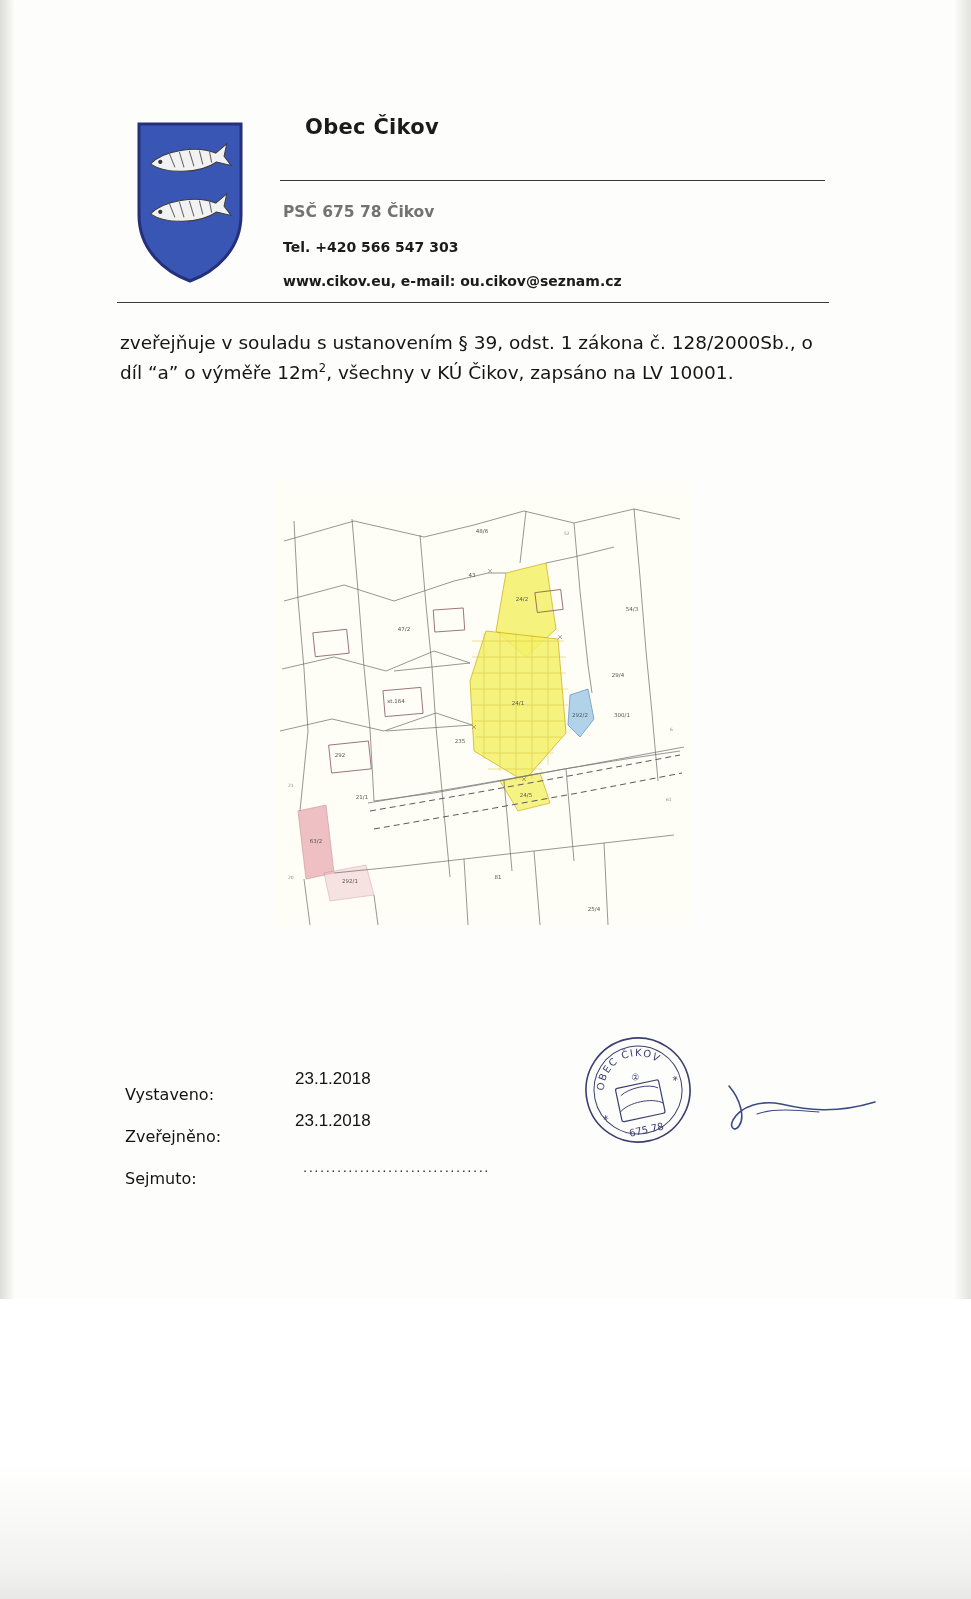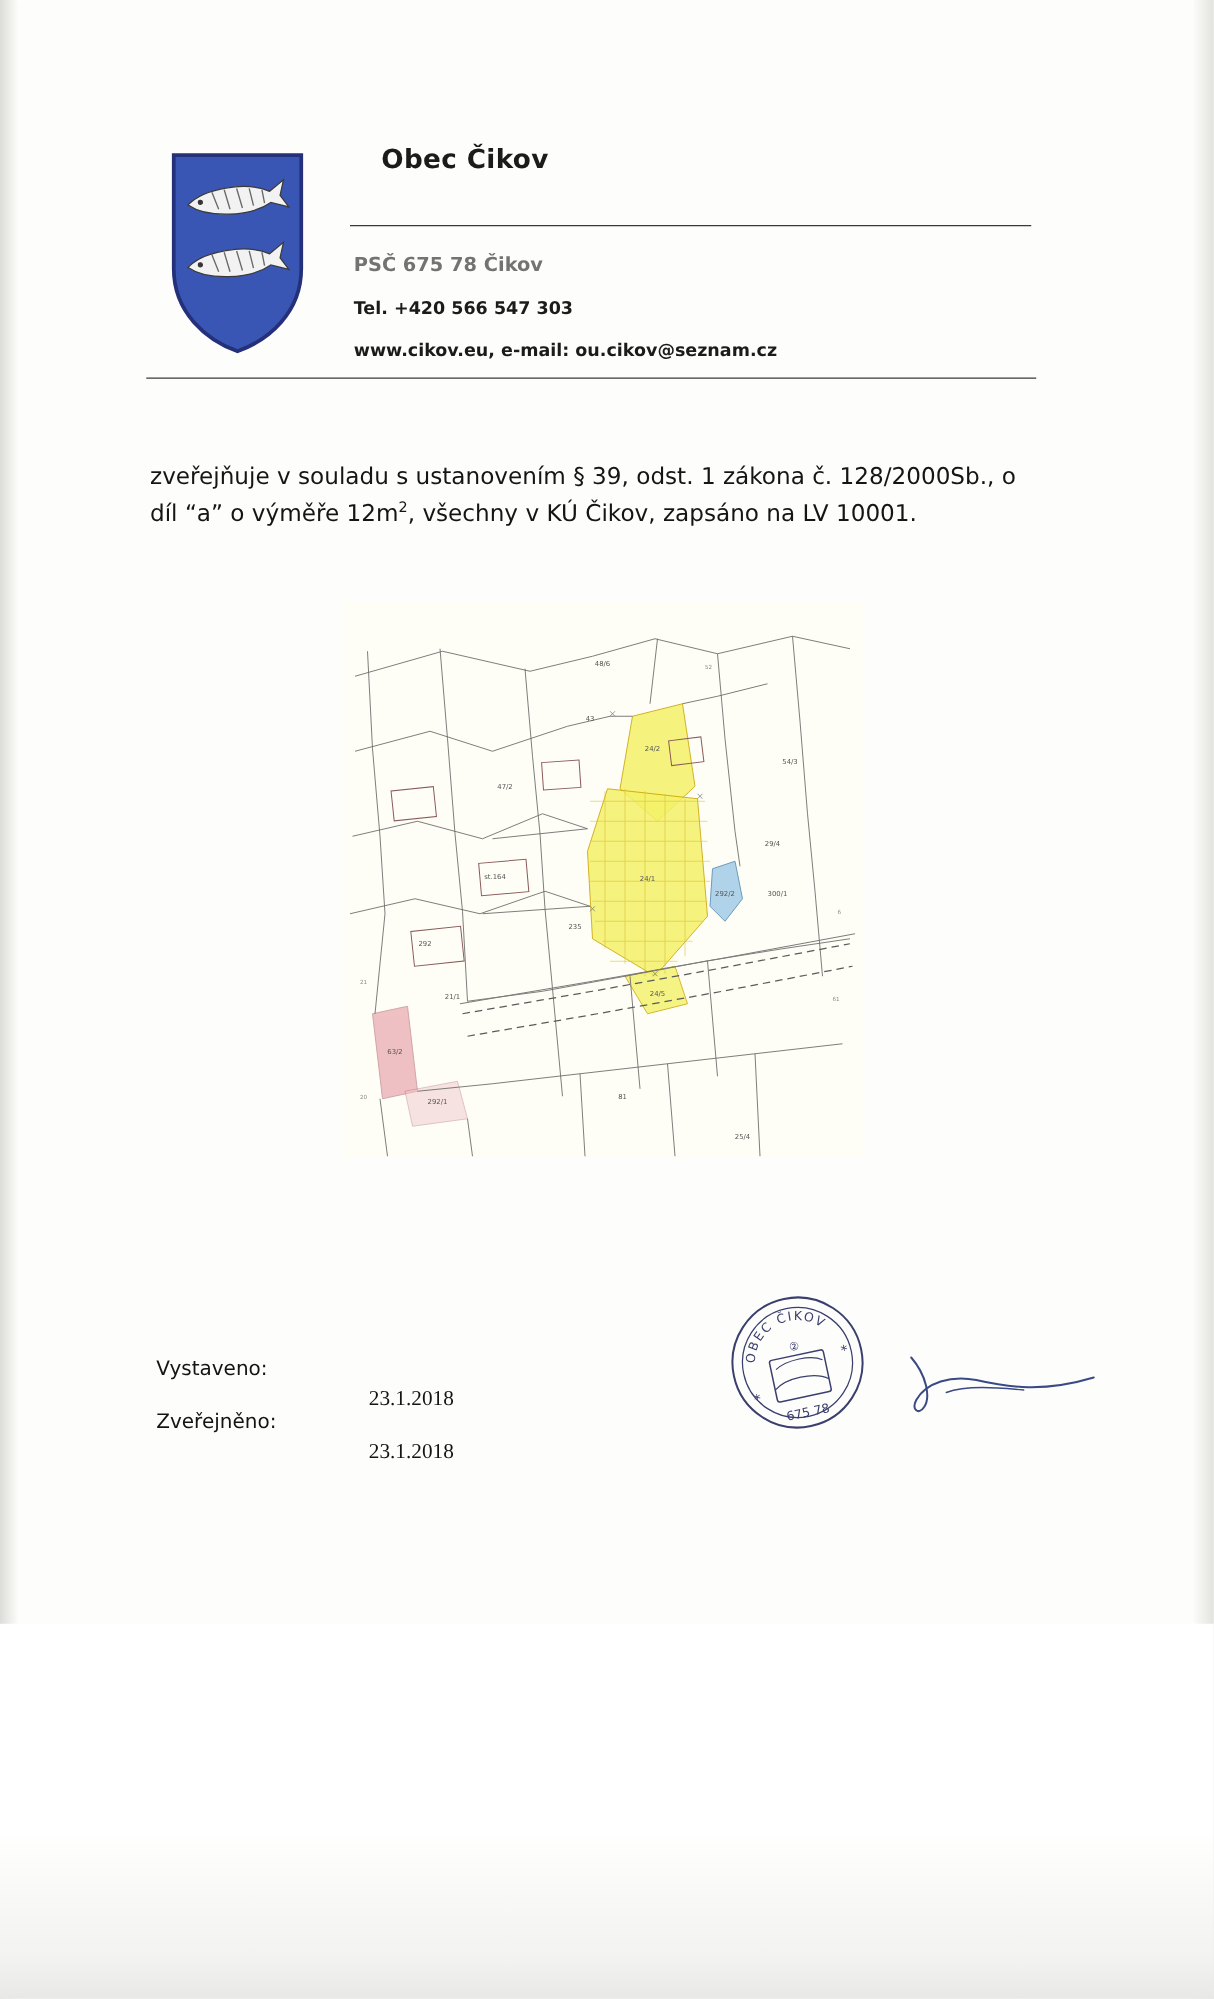--- a/index.html
+++ b/index.html
@@ -99,21 +99,20 @@
     background: #3a3a3a;
   }
   .body-text {
     position: absolute;
     left: 120px;
     top: 328px;
     width: 700px;
     font-size: 18.5px;
     line-height: 30px;
     color: #151515;
-    margin-top: 39px;
   }
   .body-text sup {
     font-size: 11.5px;
     vertical-align: super;
     line-height: 0;
   }
   .map-wrap {
     position: absolute;
     left: 274px;
     top: 481px;
@@ -138,23 +137,22 @@
   .footer-label {
     position: absolute;
     left: 0;
     top: 17px;
     text-align: right;
   }
   .footer-value {
     position: absolute;
     left: 170px;
     top: 1px;
-    font-family: Liberation Serif, serif;
+    font-family: Liberation Sans, sans-serif;
     font-size: 17px;
-    margin-top: 40px;
   }
   .footer-value.dots {
     left: 178px;
     top: 6px;
     letter-spacing: 1.5px;
     font-size: 15px;
     color: #333;
   }
   .stamp {
     position: absolute;
@@ -308,20 +306,24 @@
 
   <div class="footer">
     <div class="footer-row">
       <span class="footer-label">Vystaveno:</span>
       <span class="footer-value">23.1.2018</span>
     </div>
     <div class="footer-row">
       <span class="footer-label">Zveřejněno:</span>
       <span class="footer-value">23.1.2018</span>
     </div>
+    <div class="footer-row">
+      <span class="footer-label">Sejmuto:</span>
+      <span class="footer-value dots">.................................</span>
+    </div>
   </div>
 
   <div class="stamp">
     <svg width="120" height="120" viewBox="0 0 120 120">
       <g transform="rotate(-12 60 60)">
         <circle cx="60" cy="60" r="52" fill="none" stroke="#3a3f6e" stroke-width="1.6"></circle>
         <circle cx="60" cy="60" r="44" fill="none" stroke="#3a3f6e" stroke-width="1"></circle>
         <path id="stampTop" d="M 60 60 m -34 0 a 34 34 0 0 1 68 0" fill="none"></path>
         <text font-family="DejaVu Sans, sans-serif" font-size="10" fill="#3a3f6e" letter-spacing="1.4">
           <textPath href="#stampTop" startOffset="6%">OBEC ČIKOV</textPath>

